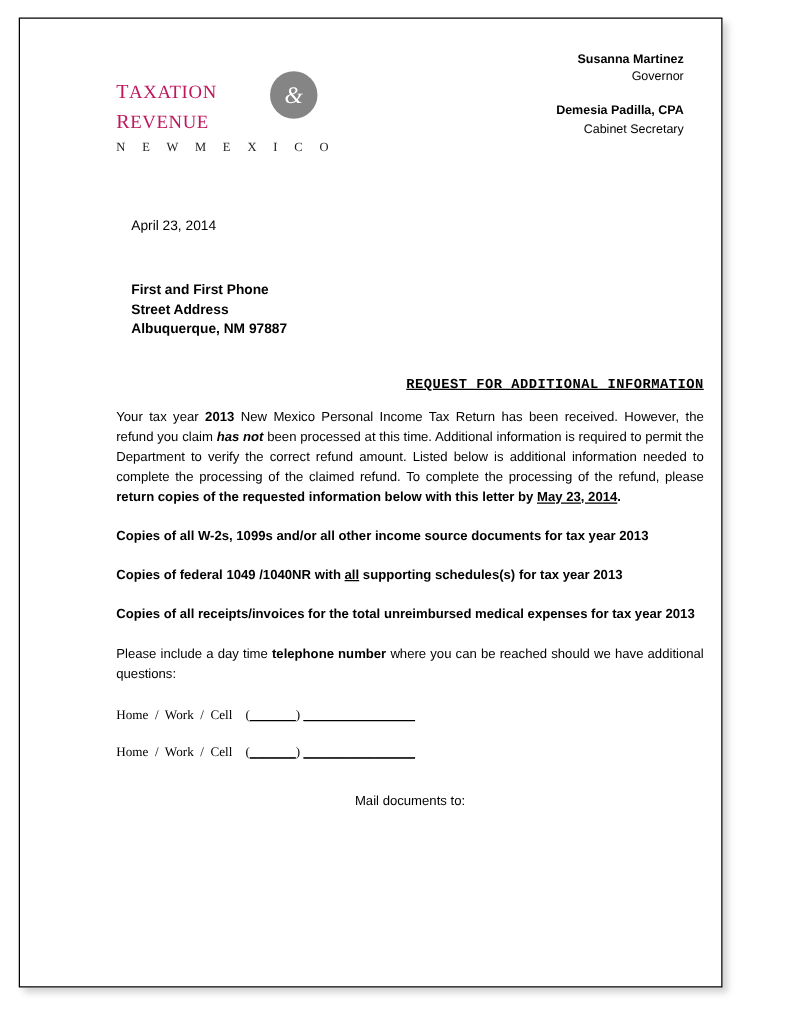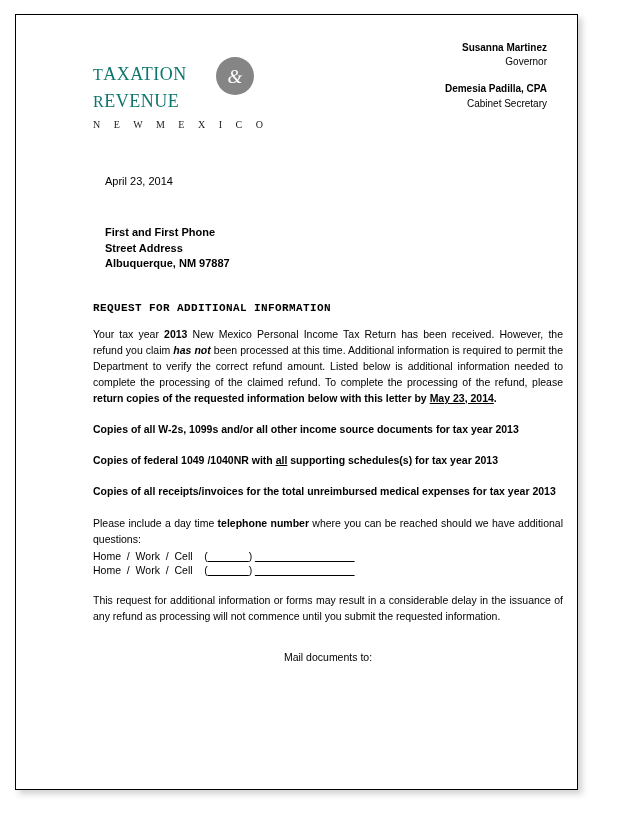--- a/index.html
+++ b/index.html
@@ -55,24 +55,24 @@
     left: 0;
     top: 44px;
     width: 240px;
   }
   .logo-words {
     position: relative;
     font-family: "Liberation Serif", serif;
     line-height: 1;
   }
   .logo-line {
-    font-size: 26px;
+    font-size: 21px;
     font-weight: 400;
     letter-spacing: .5px;
-    color: #0f766e;
+    color: #be185d;
     font-variant: small-caps;
     text-transform: lowercase;
   }
   .logo-line:first-letter { font-size: 23px; }
   .logo-line1 { margin-bottom: 1px; }
   .logo-amp {
     position: absolute;
     left: 123px;
     top: -2px;
     width: 38px;
@@ -116,25 +116,26 @@
   }
   .recipient {
     margin-top: 38px;
     margin-left: 12px;
     font-size: 11px;
     font-weight: bold;
     line-height: 1.42;
   }
   .doc-title {
     margin-top: 30px;
-    text-align: left;
+    text-align: right;
     font-family: "Liberation Mono", monospace;
     font-size: 11px;
     font-weight: bold;
     letter-spacing: .4px;
+    text-decoration: underline;
   }
   .salutation {
     margin-top: 27px;
     font-size: 10.5px;
   }
   p.body-para {
     margin: 13px 0 0 0;
     font-size: 10.5px;
     line-height: 1.52;
     text-align: justify;
@@ -147,23 +148,24 @@
     text-align: justify;
   }
   .req-item.wrap { text-align: justify; }
   .phone-intro {
     margin: 17px 0 0 0;
     font-size: 10.5px;
     line-height: 1.5;
     text-align: justify;
   }
   .phone-row {
-    margin-top: 2px;
+    margin-top: 19px;
     font-size: 10.5px;
     white-space: pre;
+    font-family: Liberation Serif, serif;
   }
   .phone-row .blank-sm { text-decoration: underline; }
   .phone-row .blank-lg { text-decoration: underline; }
   .closing-para {
     margin: 17px 0 0 0;
     font-size: 10.5px;
     line-height: 1.5;
     text-align: justify;
   }
   .contact {
@@ -232,19 +234,18 @@
     <p class="req-item"><span>Copies of federal 1049 /1040NR with </span><span class="u">all</span><span> supporting schedules(s) for tax year 2013</span></p>
 
     <p class="req-item wrap"><span>Copies of all receipts/invoices for the total unreimbursed medical expenses for tax year 2013</span><span class="u"></span><span></span></p>
 
     <p class="phone-intro"><span>Please include a day time </span><b>telephone number</b><span> where you can be reached should we have additional questions:</span></p>
 
     <div class="phone-row"><span>Home  /  Work  /  Cell</span>    <span>(</span><span class="blank-sm">_______</span><span>)</span> <span class="blank-lg">_________________</span></div>
 
     <div class="phone-row"><span>Home  /  Work  /  Cell</span>    <span>(</span><span class="blank-sm">_______</span><span>)</span> <span class="blank-lg">_________________</span></div>
 
-    <p class="closing-para">This request for additional information or forms may result in a considerable delay in the issuance of any refund as processing will not commence until you submit the requested information.</p>
 
 
     <div class="mail-to">Mail documents to:</div>
 
   </div>
 </div>
 
 </body></html>

